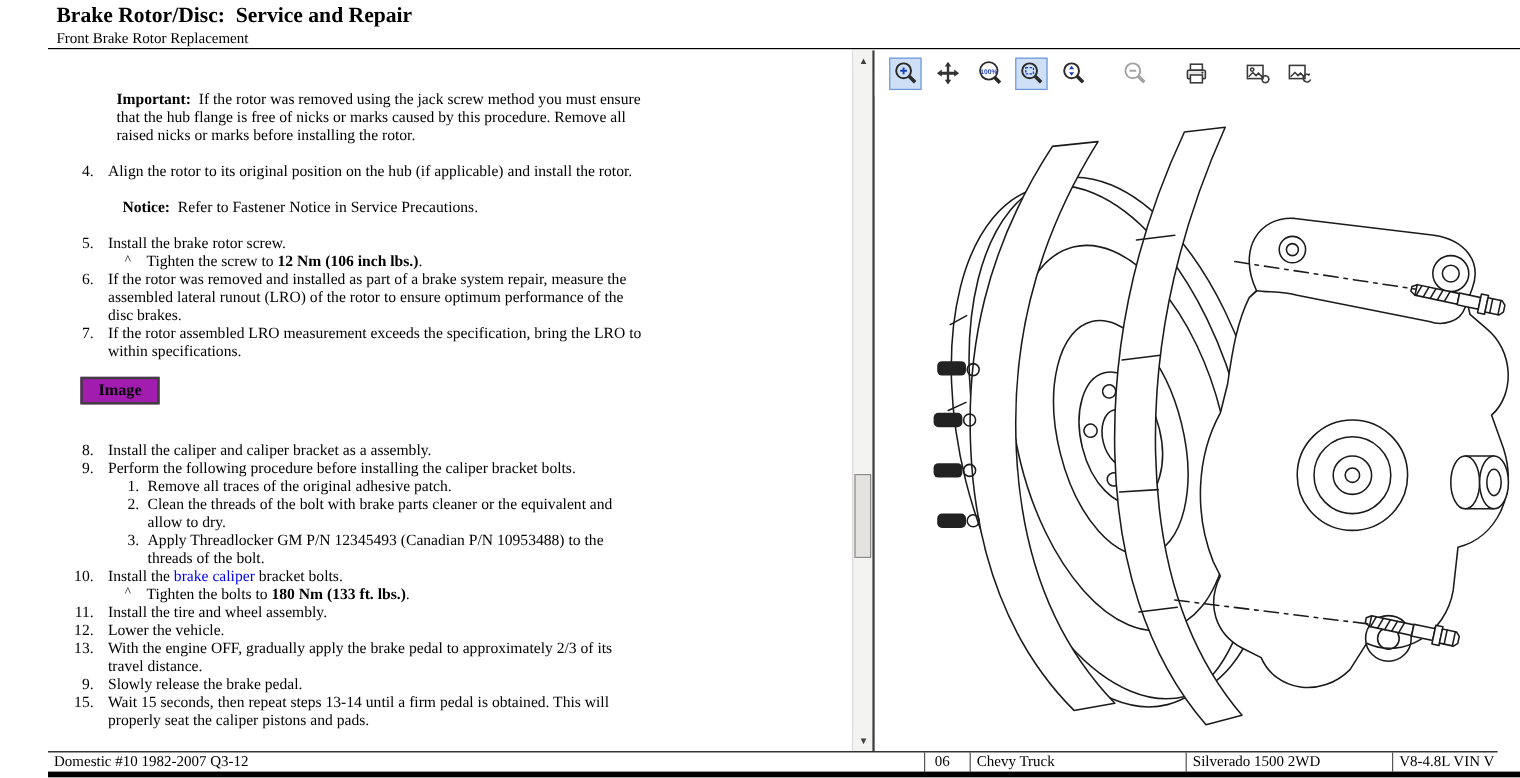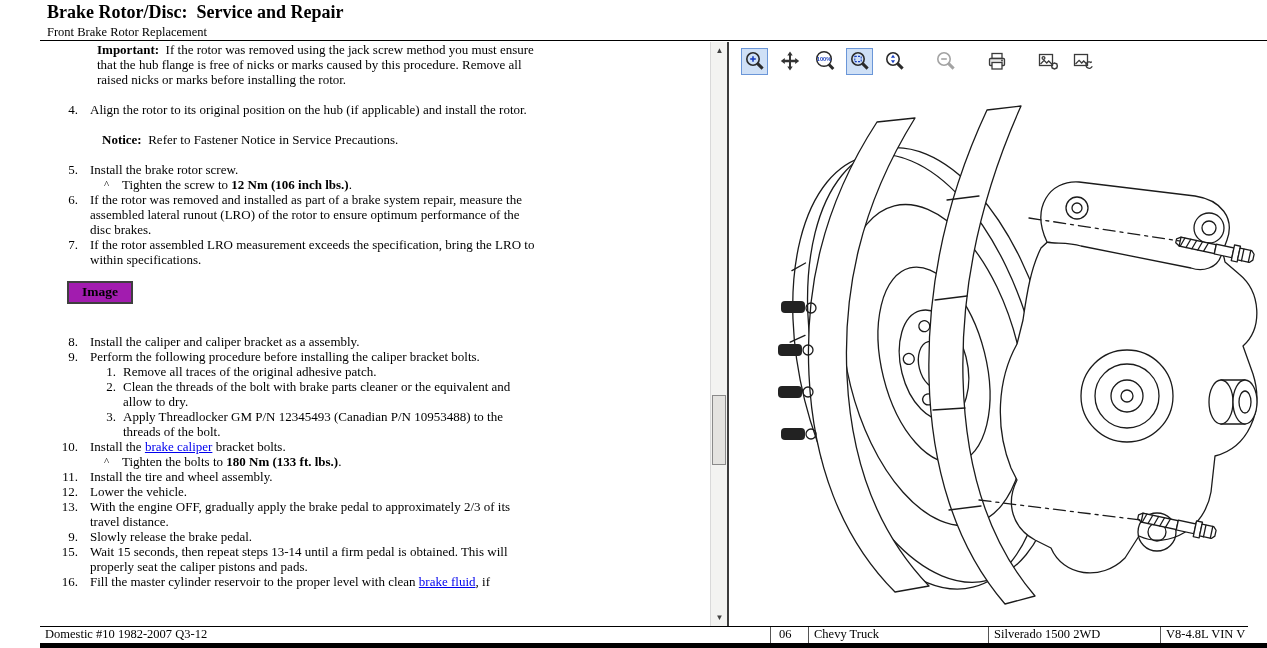--- a/index.html
+++ b/index.html
@@ -7,32 +7,32 @@
   body { font-family:"Liberation Serif", serif; color:#000; }
   .app { position:relative; width:1267px; height:648px; background:#fff;margin-left:40px; }
 
   
   .header { position:absolute; top:0; left:0; width:1267px; height:41px; border-bottom:1px solid #000; background:#fff; }
   .title { position:absolute; left:7px; top:2px; font-size:18px; font-weight:bold; white-space:pre-wrap; }
   .subtitle { position:absolute; left:7px; top:25px; font-size:12.5px; white-space:pre-wrap; }
 
   
   .doc-pane { position:absolute; top:42px; left:0; width:687px; height:584px; background:#fff; }
-  .doc-content { position:absolute; top:0; left:0; width:670px; height:584px; overflow:hidden; font-size:13px; line-height:15px; }
+  .doc-content { position:absolute; top:0; left:0; width:670px; height:584px; overflow:hidden; padding-top:33px; font-size:13px; line-height:15px; }
   .para { margin:0 0 15px 57px; width:455px; white-space:pre-wrap; }
   .step { display:flex; }
   .step .num { flex:0 0 50px; text-align:right; padding-right:12px; }
   .step .text { width:452px; }
   .substep .num { flex:0 0 83px; padding-right:7px; }
   .substep .text { width:417px; }
   .tighten { display:flex; padding-left:64px; }
   .tighten .marker { width:18px; font-size:11px; }
   .tighten .text { width:430px; }
   .gap { height:15px; }
-  .doclink { color:#0000ee; text-decoration:underline; cursor:pointer; }
+  .doclink { color:#0000ee; cursor:pointer; }
   .img-btn { display:inline-block; margin:14px 0 30px 27px; padding:1px 13px 2px 13px;
              border:2px solid #3f3f3f; background:#a21caf; font-weight:bold; font-size:13.5px;
              font-family:"Liberation Serif", serif; cursor:pointer; }
 
   
   .scrollbar { position:absolute; top:0; right:0; width:17px; height:584px; background:#f3f3f1; border-left:1px solid #d9d9d9; }
   .scroll-btn { position:absolute; left:0; width:17px; height:17px; display:flex; align-items:center; justify-content:center;
                 font-size:8px; color:#404040; background:#f3f3f1; cursor:pointer; }
   .scroll-btn.up { top:0; }
   .scroll-btn.down { bottom:0; }
@@ -144,24 +144,20 @@
         <span class="num">13.</span>
         <span class="text">With the engine OFF, gradually apply the brake pedal to approximately 2/3 of its travel distance.</span>
       </div>
       <div class="step">
         <span class="num">9.</span>
         <span class="text">Slowly release the brake pedal.</span>
       </div>
       <div class="step">
         <span class="num">15.</span>
         <span class="text">Wait 15 seconds, then repeat steps 13-14 until a firm pedal is obtained. This will properly seat the caliper pistons and pads.</span>
-      </div>
-      <div class="step">
-        <span class="num">16.</span>
-        <span class="text"><span>Fill the master cylinder reservoir to the proper level with clean </span><a class="doclink">brake fluid</a><span>, if</span></span>
       </div>
     </div>
 
     <div class="scrollbar">
       <div class="scroll-btn up">▲</div>
       <div class="scroll-thumb"></div>
       <div class="scroll-btn down">▼</div>
     </div>
   </div>
 

